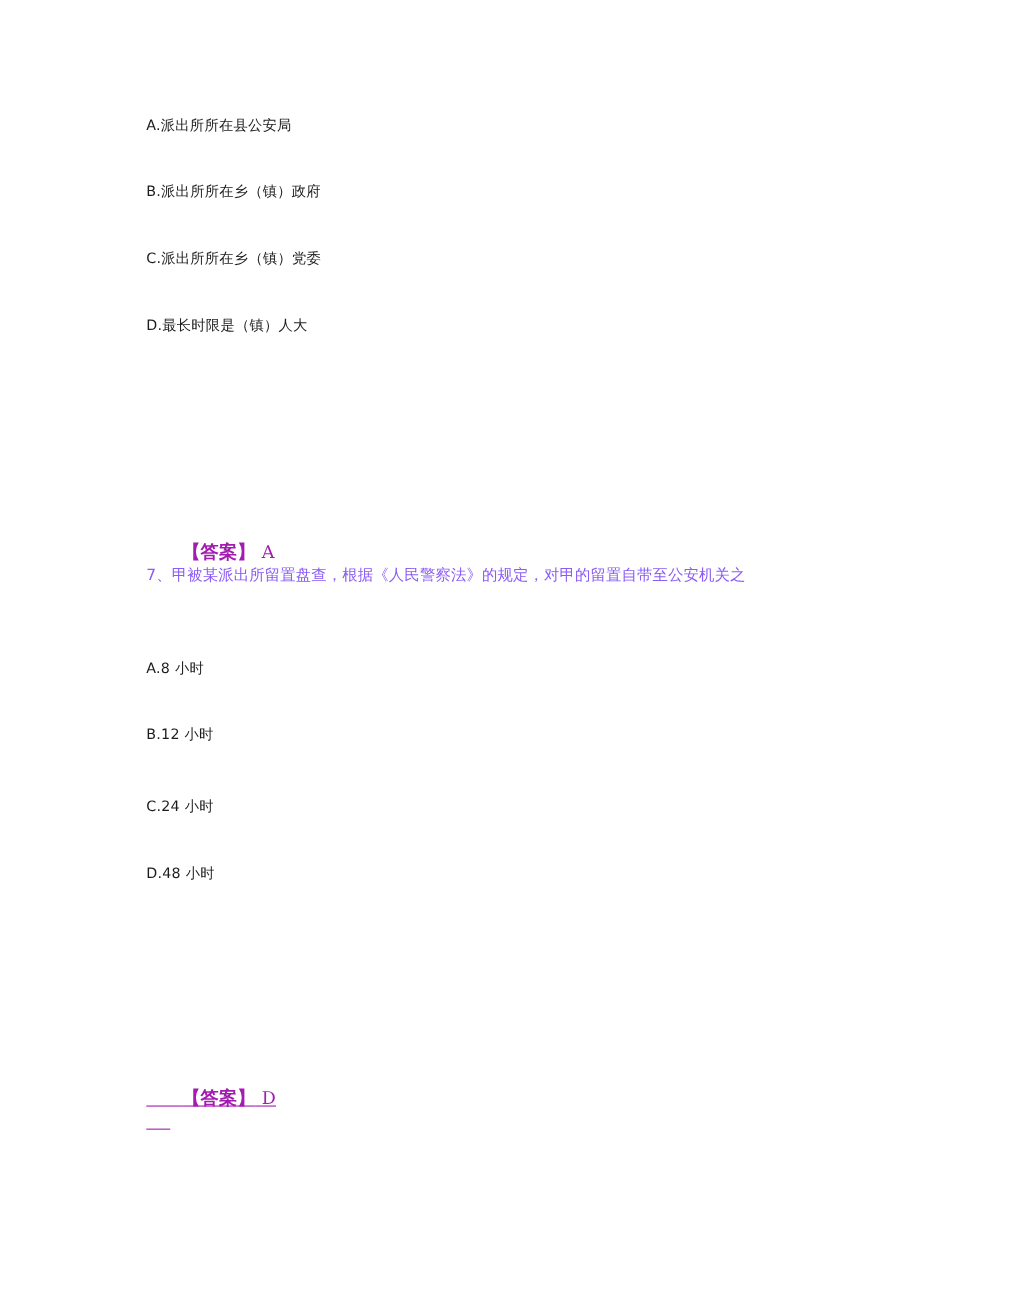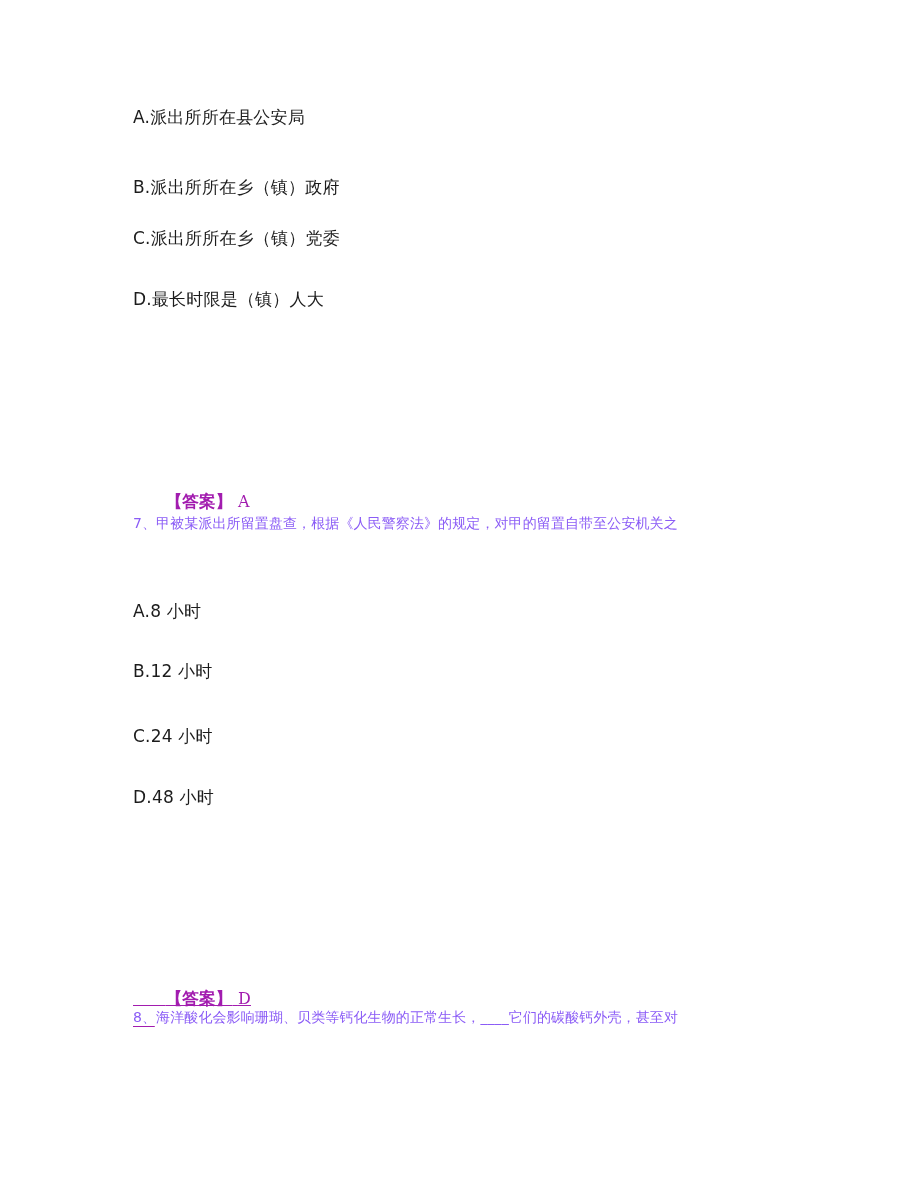--- a/index.html
+++ b/index.html
@@ -28,21 +28,21 @@
 
   .content {
     position: absolute;
     left: 133px;
     top: 0;
     width: 660px;
   }
 
   
   .opt {
-    font-size: 17px;
+    font-size: 13px;
     line-height: 1.35;
     color: #1c1c1c;
     white-space: pre;
     letter-spacing: 0.2px;
   }
 
   .qline {
     font-size: 14px;
     line-height: 1.62;
     color: #8b5cf6;
@@ -61,21 +61,21 @@
   .ans .ans-value {
     font-weight: 400;
     font-family: "DejaVu Serif", "Liberation Serif", serif;
     font-size: 16px;
   }
 
   
   .abs { position: absolute; left: 0; }
 
   .o1 { top: 106px; }
-  .o2 { top: 176px; }
+  .o2 { top: 166px; }
   .o3 { top: 227px; }
   .o4 { top: 288px; }
 
   .ans1 { top: 472px; }
 
   .q7 { top: 512px; width: 665px; }
   .q7 .l1, .q7 .l2 { display: block; white-space: pre; }
 
   .q7o1 { top: 600px; }
   .q7o2 { top: 660px; }
@@ -109,17 +109,16 @@
     <div class="opt abs q7o1">A.8 小时</div>
     <div class="opt abs q7o2">B.12 小时</div>
     <div class="opt abs q7o3">C.24 小时</div>
     <div class="opt abs q7o4">D.48 小时</div>
 
     <div class="ans abs ans2">
       <span class="ans-label">【答案】</span><span> </span><span class="ans-value">D</span>
     </div>
 
     <div class="qline abs q8">
-      <span class="l1">8、海洋酸化会影响珊瑚、贝类等钙化生物的正常生长，____它们的碳酸钙外壳，甚至对</span>
     </div>
 
   </div>
 </div>
 
 </body></html>

